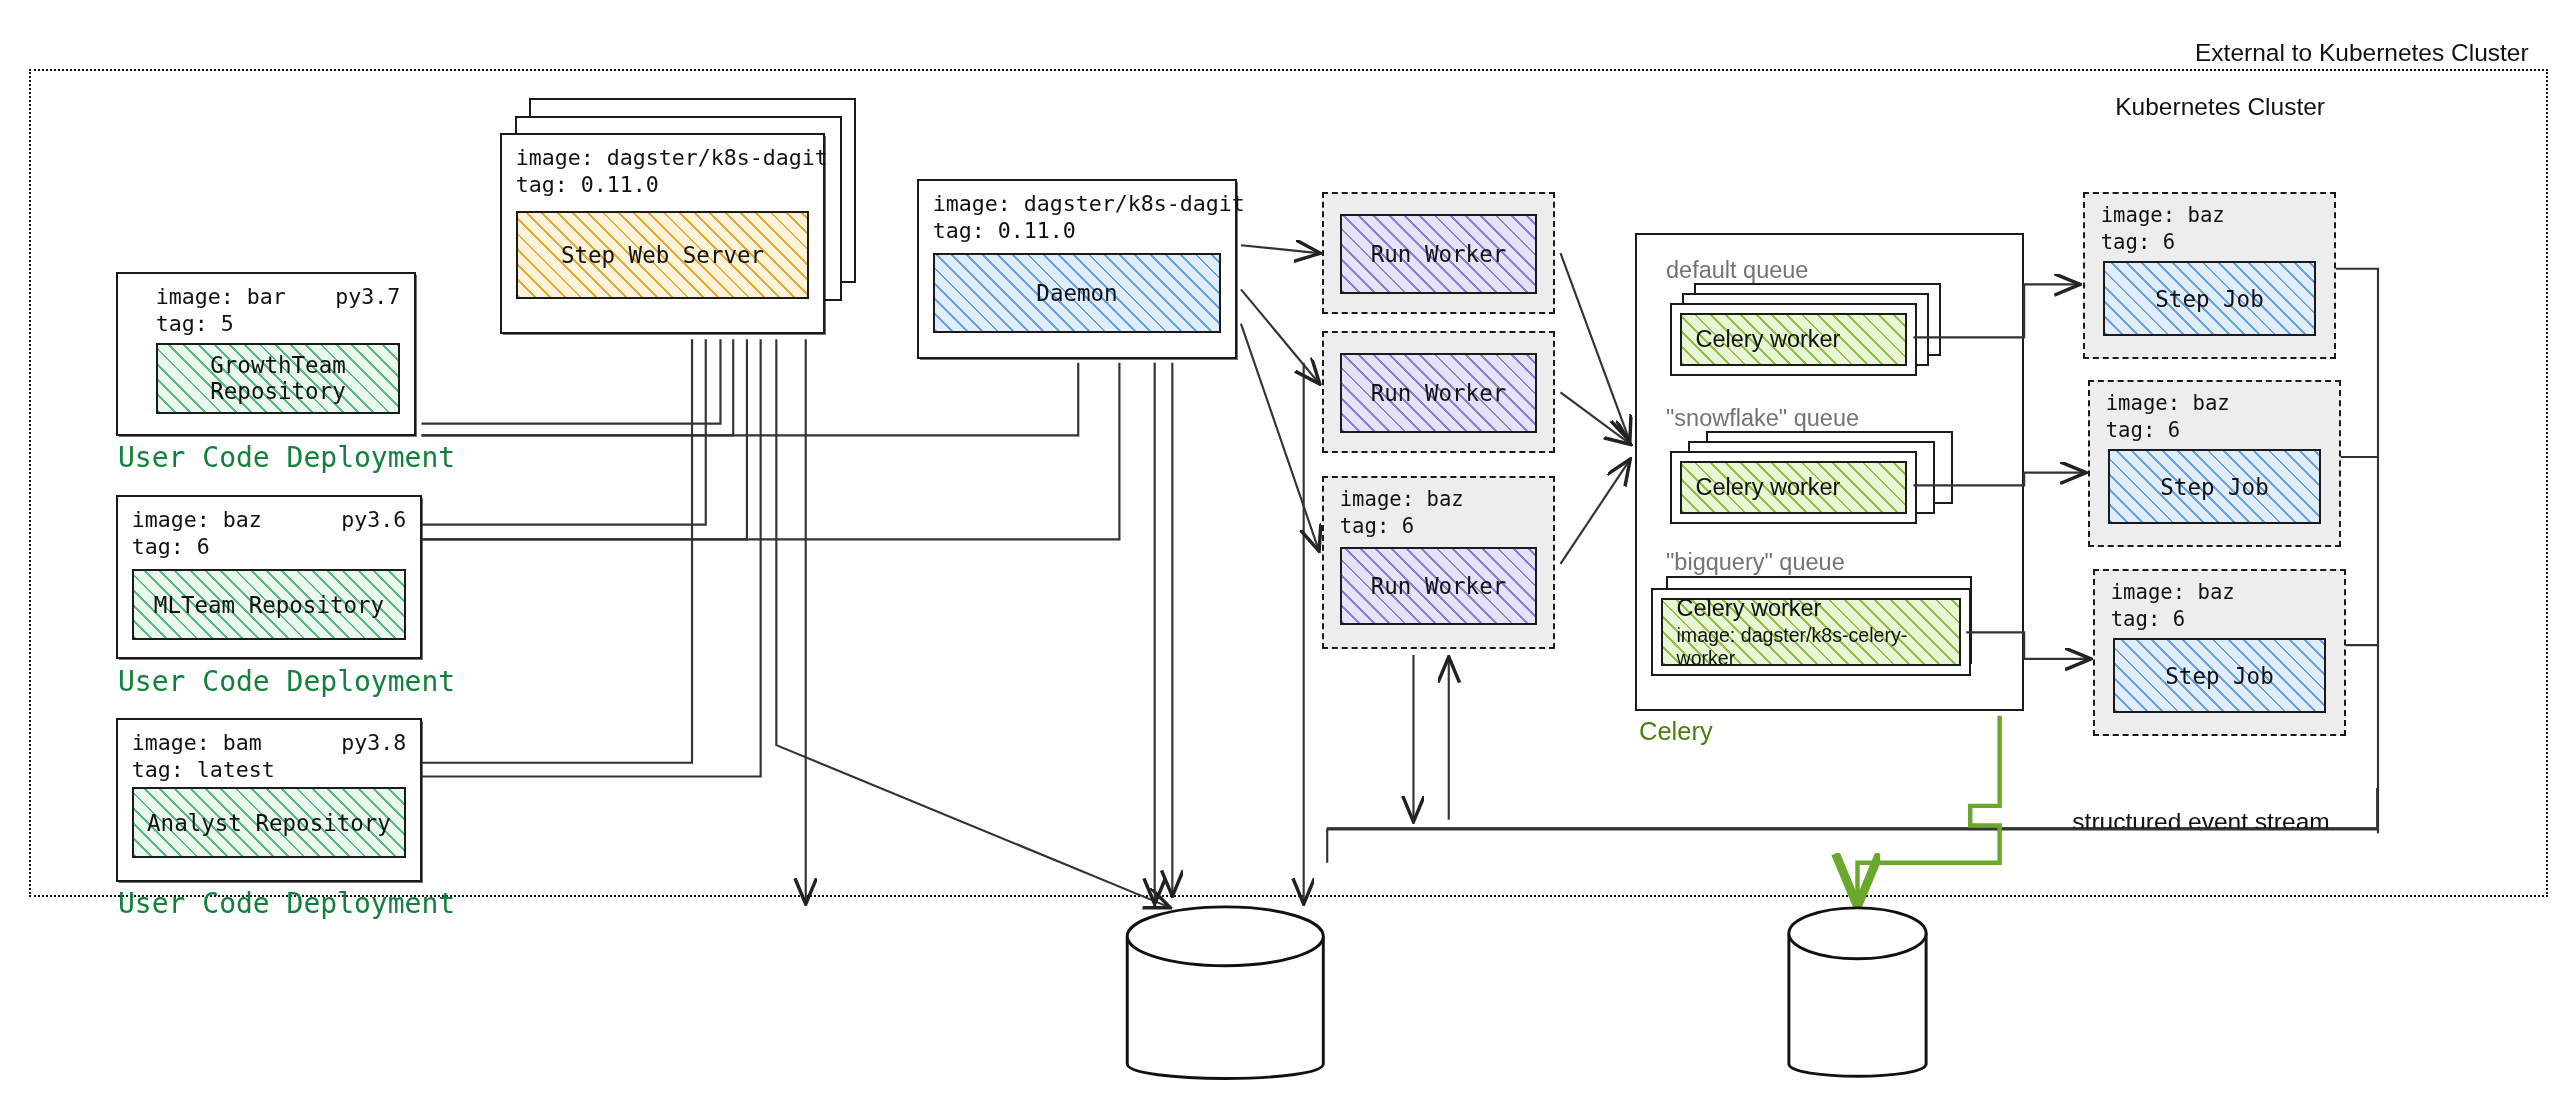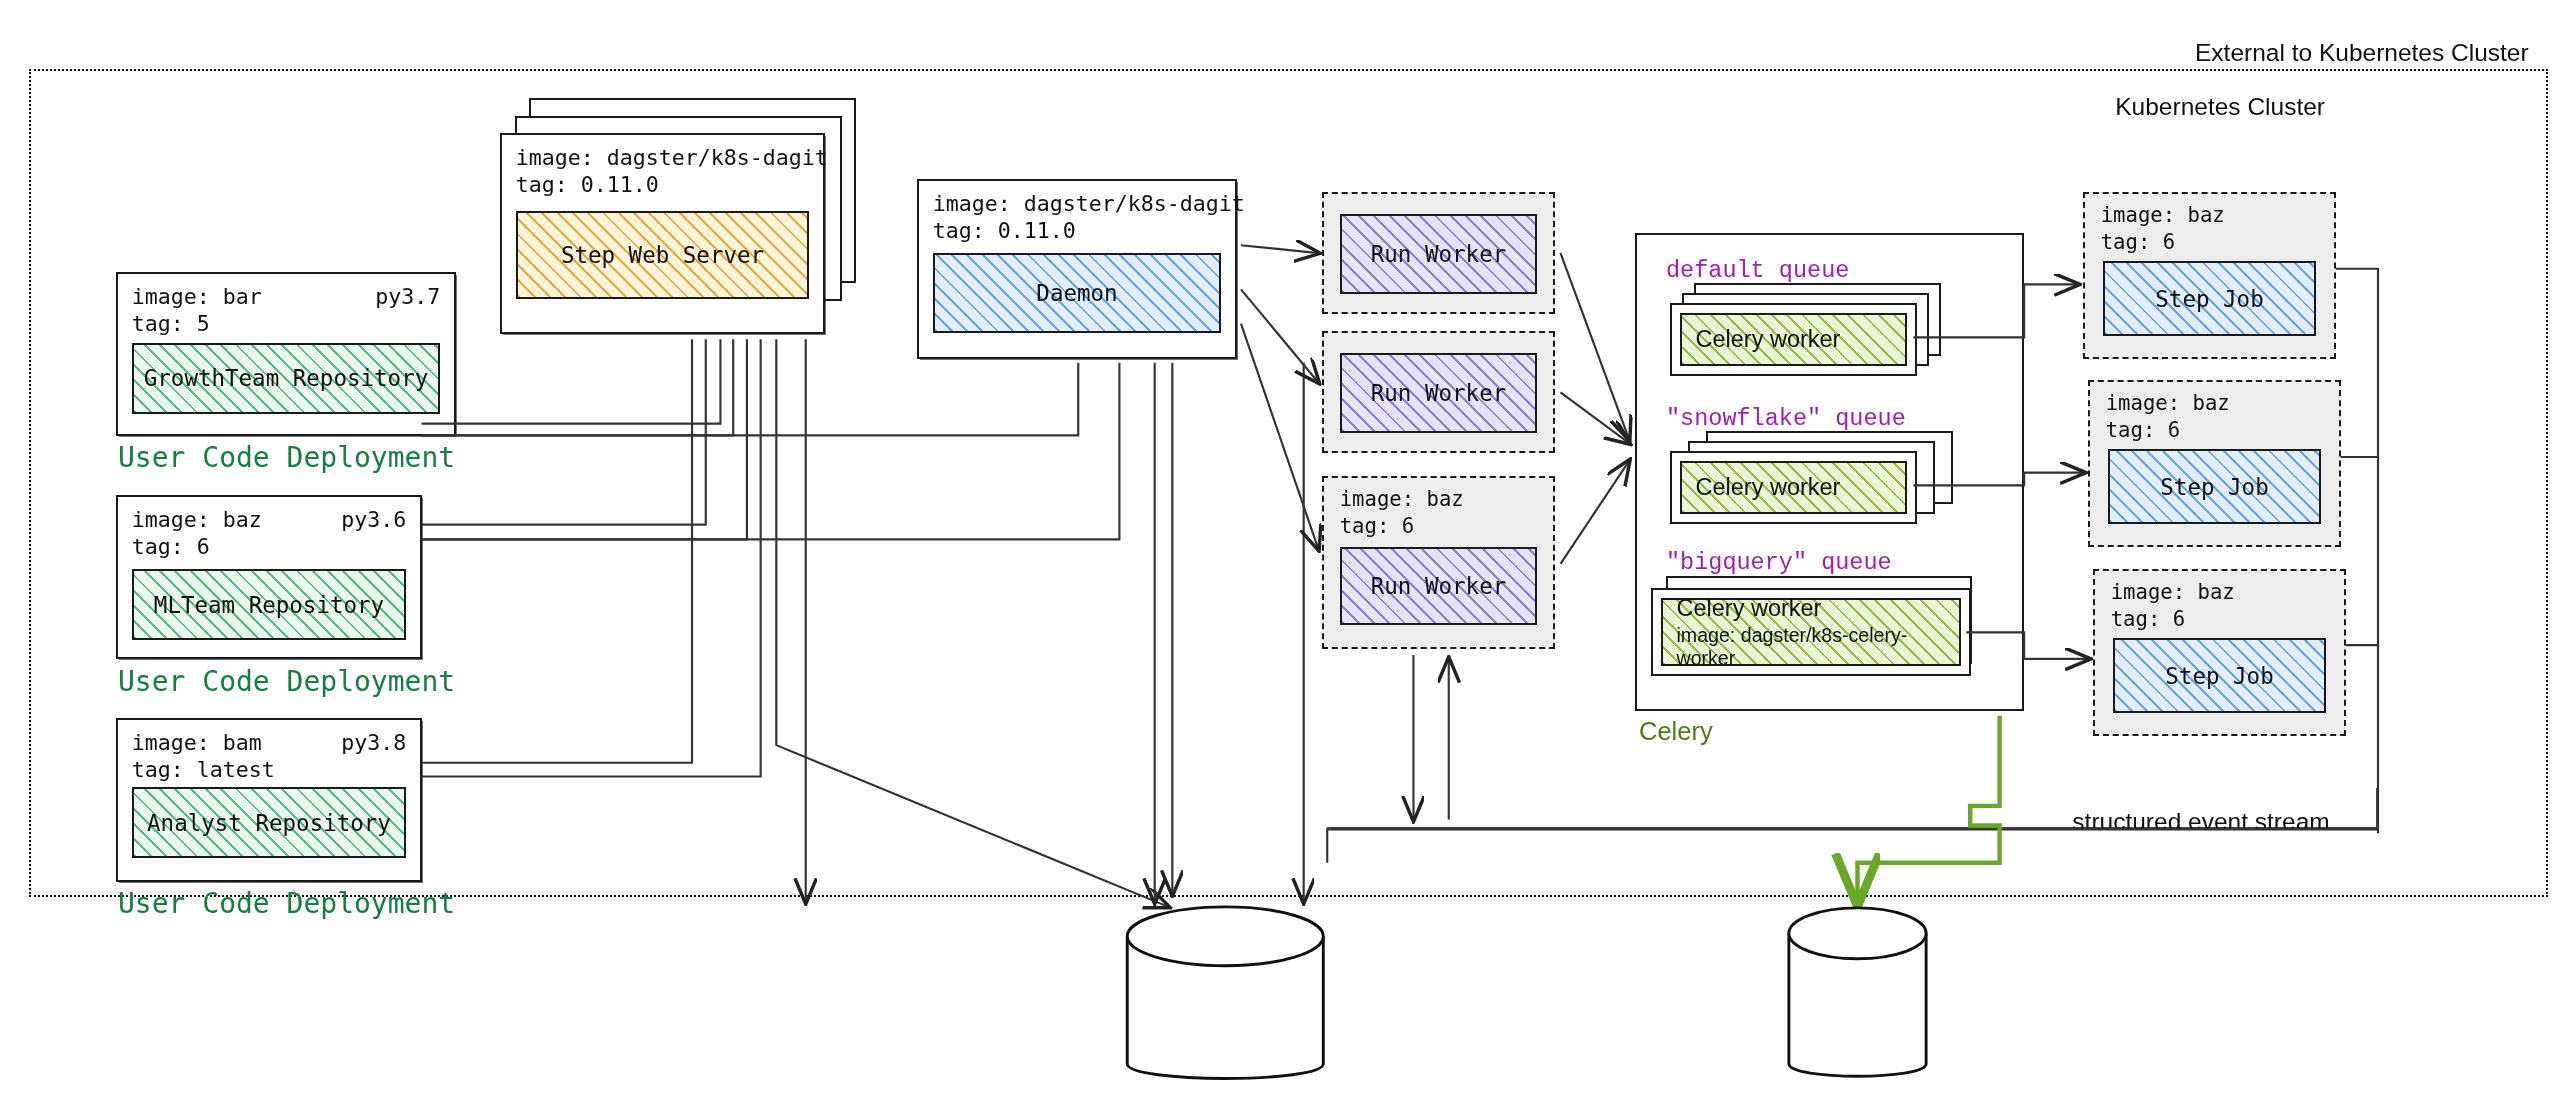--- a/index.html
+++ b/index.html
@@ -40,22 +40,22 @@
   
   .jobwrap{background:#ededed;border:2.9px dashed #1a1a1a;}
   .jobwrap .meta{font-size:20.6px;line-height:1.3;padding:7.8px 0 2px 15.7px;color:#111;}
   .jobwrap .svc{margin:5.9px 15.7px 13.7px 15.7px;}
 
   
   .layer{position:absolute;background:#fff;border:2.5px solid #1a1a1a;}
 
   
   .celery-frame{border:2.5px solid #1a1a1a;background:#fff;}
-  .queue-label{position:absolute;font-family:Liberation Mono, monospace;
-       font-size:23.5px;color:#a21caf;white-space:nowrap;}
+  .queue-label{position:absolute;font-family:Liberation Sans, sans-serif;
+       font-size:23.5px;color:#737373;white-space:nowrap;}
   .celery-caption{position:absolute;font-family:"Liberation Sans",sans-serif;
        font-size:25.5px;color:#4d7c0f;}
   .cw{position:absolute;background:#fff;border:2.5px solid #1a1a1a;}
   .cw .inner{position:absolute;inset:7.8px;border:2.5px solid #1a1a1a;
        background-color:#e9f5d4;
        background-image:repeating-linear-gradient(45deg,#93c04a 0 2px,transparent 2px 10.8px);
        font-family:"Liberation Sans",sans-serif;font-size:23.5px;color:#111;
        display:flex;flex-direction:column;justify-content:center;padding-left:13.7px;box-sizing:border-box;}
   .cw .inner .sub{font-size:19.6px;margin-top:2px;}
 
@@ -72,21 +72,21 @@
   <div class="abs boundary" style="left:29px;top:69px;width:2519px;height:828px;"></div>
 
   <div class="boundary-label" style="left:2195px;top:39px;">External to Kubernetes Cluster</div>
 
   <div class="boundary-label" style="left:2325px;top:93px;transform:translateX(-100%);text-align:right;">Kubernetes Cluster</div>
 
   <div class="abs" style="left:1327px;top:788px;width:1051px;height:41px;border-left:none;border-top:none;
               border-right:2.5px solid #444;border-bottom:2.5px solid #444;"></div>
   <div class="note" style="left:2201px;top:808px;transform:translateX(-50%);">structured event stream</div>
 
-  <div class="abs pod" style="left:116px;top:272px;width:340px;height:164px;">
+  <div class="abs pod" style="left:116px;top:272px;width:300px;height:164px;padding-left:24px;">
     <div class="meta">
       <span class="meta-lines">
         <span>image: bar</span>
         <span>tag: 5</span>
       </span>
       <span>py3.7</span>
     </div>
     <div class="svc green" style="height:67px;margin-top:2.9px;">GrowthTeam Repository</div>
   </div>
   <div class="dep-label" style="left:118px;top:441px;">User Code Deployment</div>

